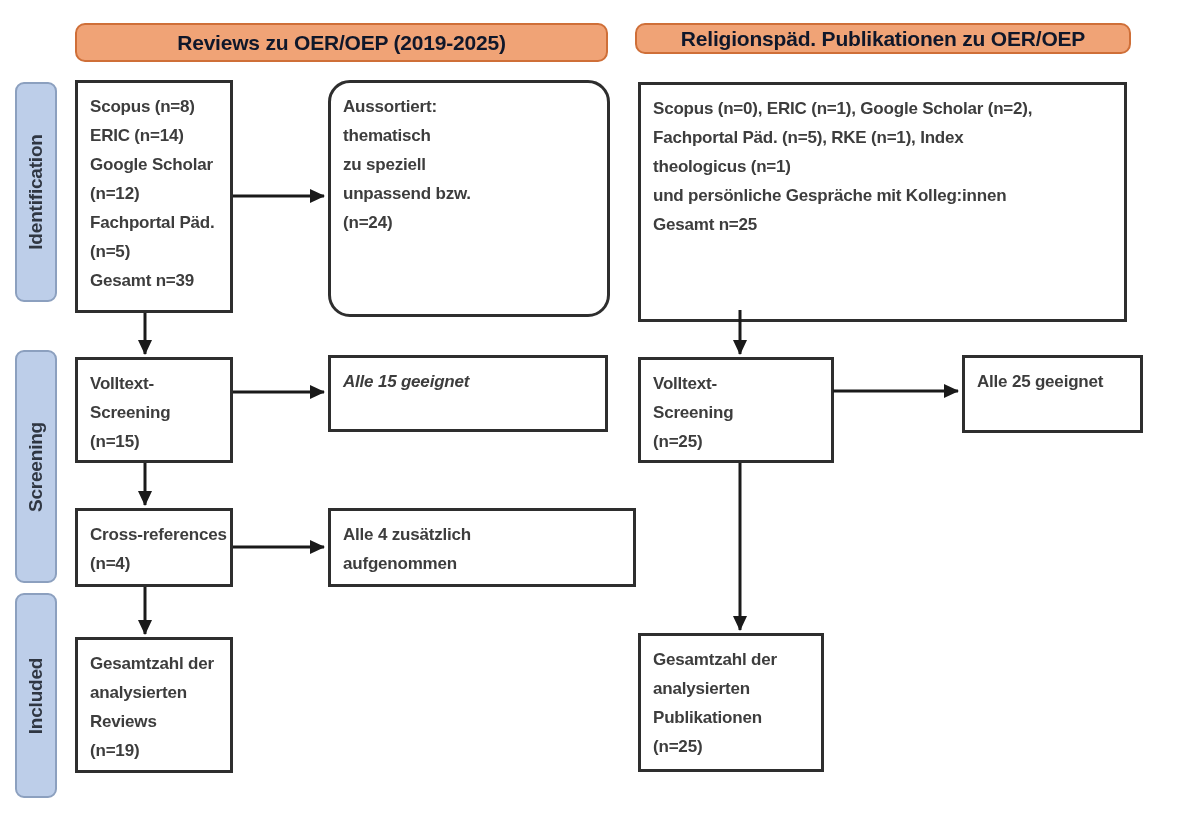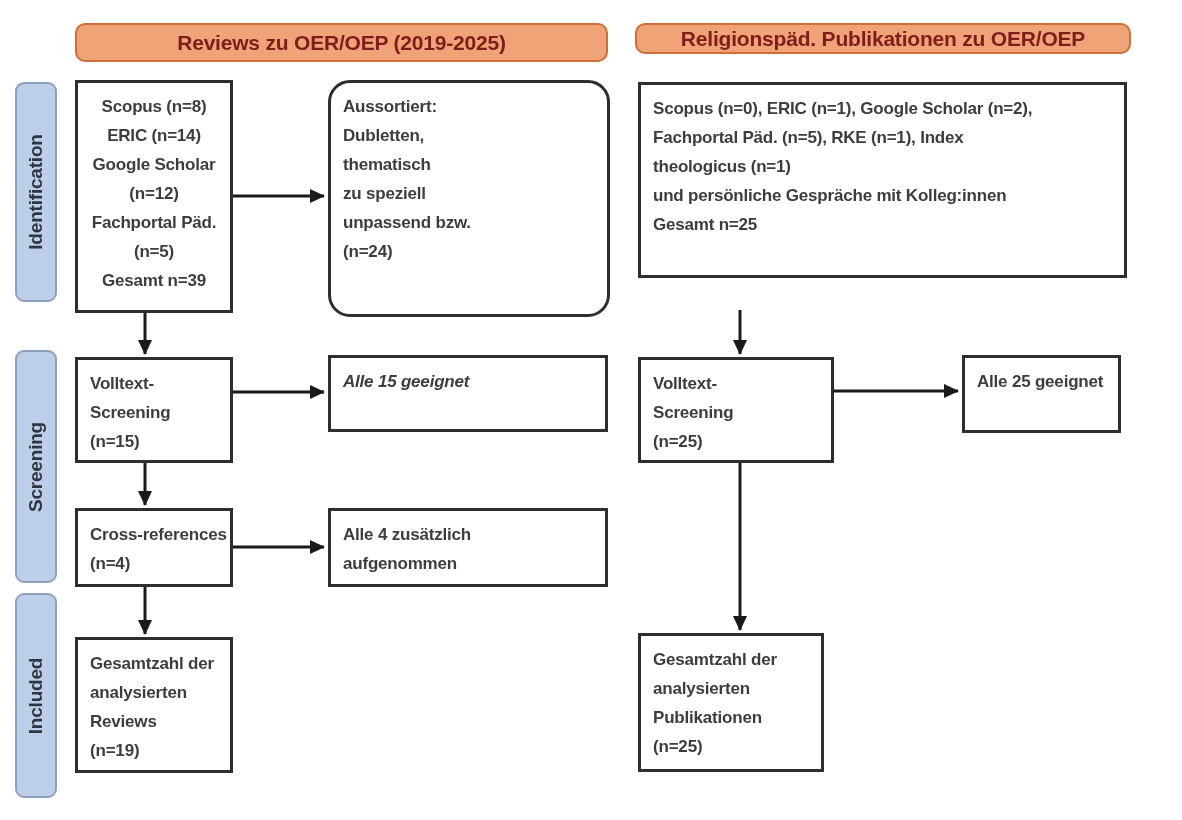--- a/index.html
+++ b/index.html
@@ -3,21 +3,21 @@
 <meta charset="utf-8">
 <style>
   html,body { margin:0; padding:0; background:#ffffff; }
   .canvas {
     position:relative; width:1182px; height:820px; background:#ffffff;
     font-family:"Liberation Sans", sans-serif; overflow:hidden;
   }
   .header {
     position:absolute; box-sizing:border-box;
     background:#F0A376; border:2px solid #CF6F38; border-radius:10px;
-    color:#7f1d1d; font-size:21px; font-weight:bold; letter-spacing:-0.2px;
+    color:#0f172a; font-size:21px; font-weight:bold; letter-spacing:-0.2px;
     display:flex; align-items:center; justify-content:center; text-align:center;
   }
   .stage {
     position:absolute; box-sizing:border-box;
     background:#BDCEE9; border:2px solid #8CA0BF; border-radius:9px;
     display:flex; align-items:center; justify-content:center;
   }
   .stage-text {
     transform:rotate(-90deg); white-space:nowrap;
     color:#2F3642; font-size:19px; font-weight:bold; letter-spacing:-0.2px;
@@ -41,33 +41,32 @@
   <div class="stage" style="left:15px; top:82px; width:42px; height:220px;">
     <span class="stage-text">Identification</span>
   </div>
   <div class="stage" style="left:15px; top:350px; width:42px; height:233px;">
     <span class="stage-text">Screening</span>
   </div>
   <div class="stage" style="left:15px; top:593px; width:42px; height:205px;">
     <span class="stage-text">Included</span>
   </div>
 
-  <div class="fbox" style="left:75px; top:80px; width:158px; height:233px;text-align:center;">
+  <div class="fbox" style="left:75px; top:80px; width:158px; height:233px;">
     <div class="line">Scopus (n=8)</div>
     <div class="line">ERIC (n=14)</div>
     <div class="line">Google Scholar</div>
     <div class="line">(n=12)</div>
     <div class="line">Fachportal Päd.</div>
     <div class="line">(n=5)</div>
     <div class="line">Gesamt n=39</div>
   </div>
 
   <div class="fbox" style="left:328px; top:80px; width:282px; height:237px;border-radius:22px;">
     <div class="line">Aussortiert:</div>
-    <div class="line">Dubletten,</div>
     <div class="line">thematisch</div>
     <div class="line">zu speziell</div>
     <div class="line">unpassend bzw.</div>
     <div class="line">(n=24)</div>
   </div>
 
   <div class="fbox" style="left:75px; top:357px; width:158px; height:106px;">
     <div class="line">Volltext-</div>
     <div class="line">Screening</div>
     <div class="line">(n=15)</div>
@@ -75,47 +74,47 @@
 
   <div class="fbox" style="left:328px; top:355px; width:280px; height:77px;font-style:italic;">
     <div class="line">Alle 15 geeignet</div>
   </div>
 
   <div class="fbox" style="left:75px; top:508px; width:158px; height:79px;">
     <div class="line">Cross-references</div>
     <div class="line">(n=4)</div>
   </div>
 
-  <div class="fbox" style="left:328px; top:508px; width:280px; height:79px;">
+  <div class="fbox" style="left:328px; top:508px; width:308px; height:79px;">
     <div class="line">Alle 4 zusätzlich</div>
     <div class="line">aufgenommen</div>
   </div>
 
   <div class="fbox" style="left:75px; top:637px; width:158px; height:136px;">
     <div class="line">Gesamtzahl der</div>
     <div class="line">analysierten</div>
     <div class="line">Reviews</div>
     <div class="line">(n=19)</div>
   </div>
 
-  <div class="fbox" style="left:638px; top:82px; width:489px; height:196px;">
+  <div class="fbox" style="left:638px; top:82px; width:489px; height:240px;">
     <div class="line">Scopus (n=0), ERIC (n=1), Google Scholar (n=2),</div>
     <div class="line">Fachportal Päd. (n=5), RKE (n=1), Index</div>
     <div class="line">theologicus (n=1)</div>
     <div class="line">und persönliche Gespräche mit Kolleg:innen</div>
     <div class="line">Gesamt n=25</div>
   </div>
 
   <div class="fbox" style="left:638px; top:357px; width:196px; height:106px;">
     <div class="line">Volltext-</div>
     <div class="line">Screening</div>
     <div class="line">(n=25)</div>
   </div>
 
-  <div class="fbox" style="left:962px; top:355px; width:159px; height:78px;">
+  <div class="fbox" style="left:962px; top:355px; width:181px; height:78px;">
     <div class="line">Alle 25 geeignet</div>
   </div>
 
   <div class="fbox" style="left:638px; top:633px; width:186px; height:139px;">
     <div class="line">Gesamtzahl der</div>
     <div class="line">analysierten</div>
     <div class="line">Publikationen</div>
     <div class="line">(n=25)</div>
   </div>
 

